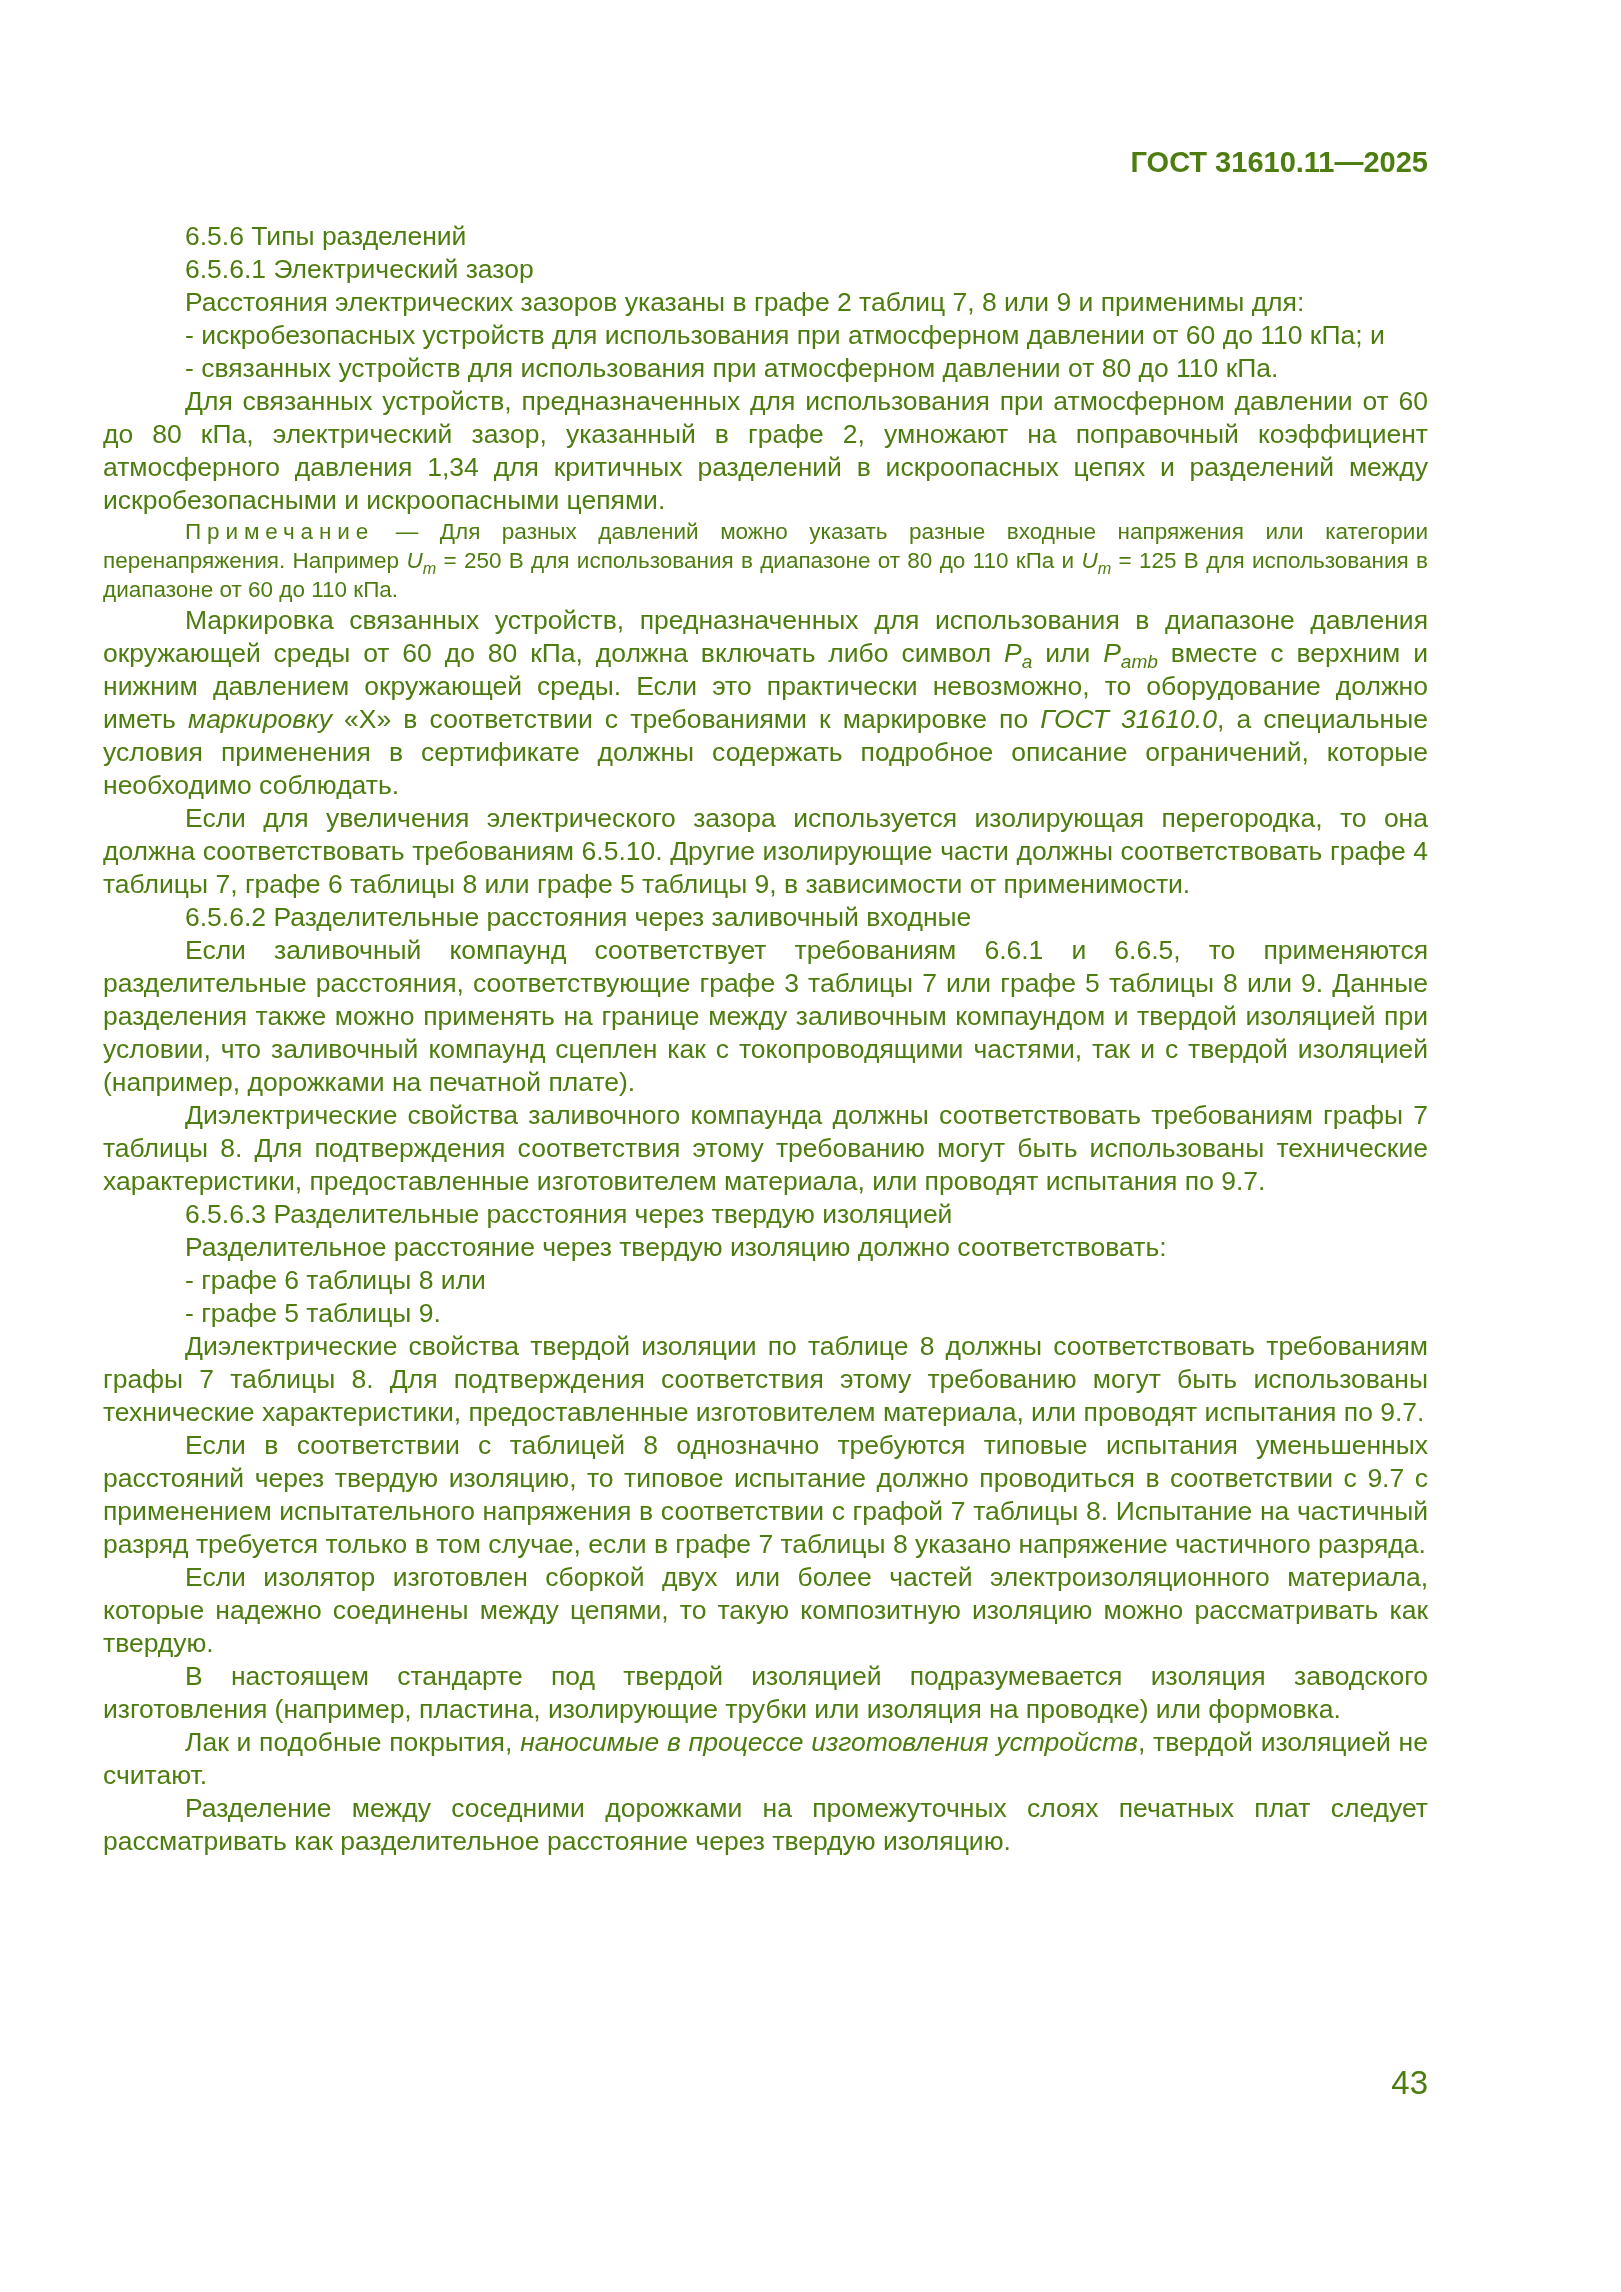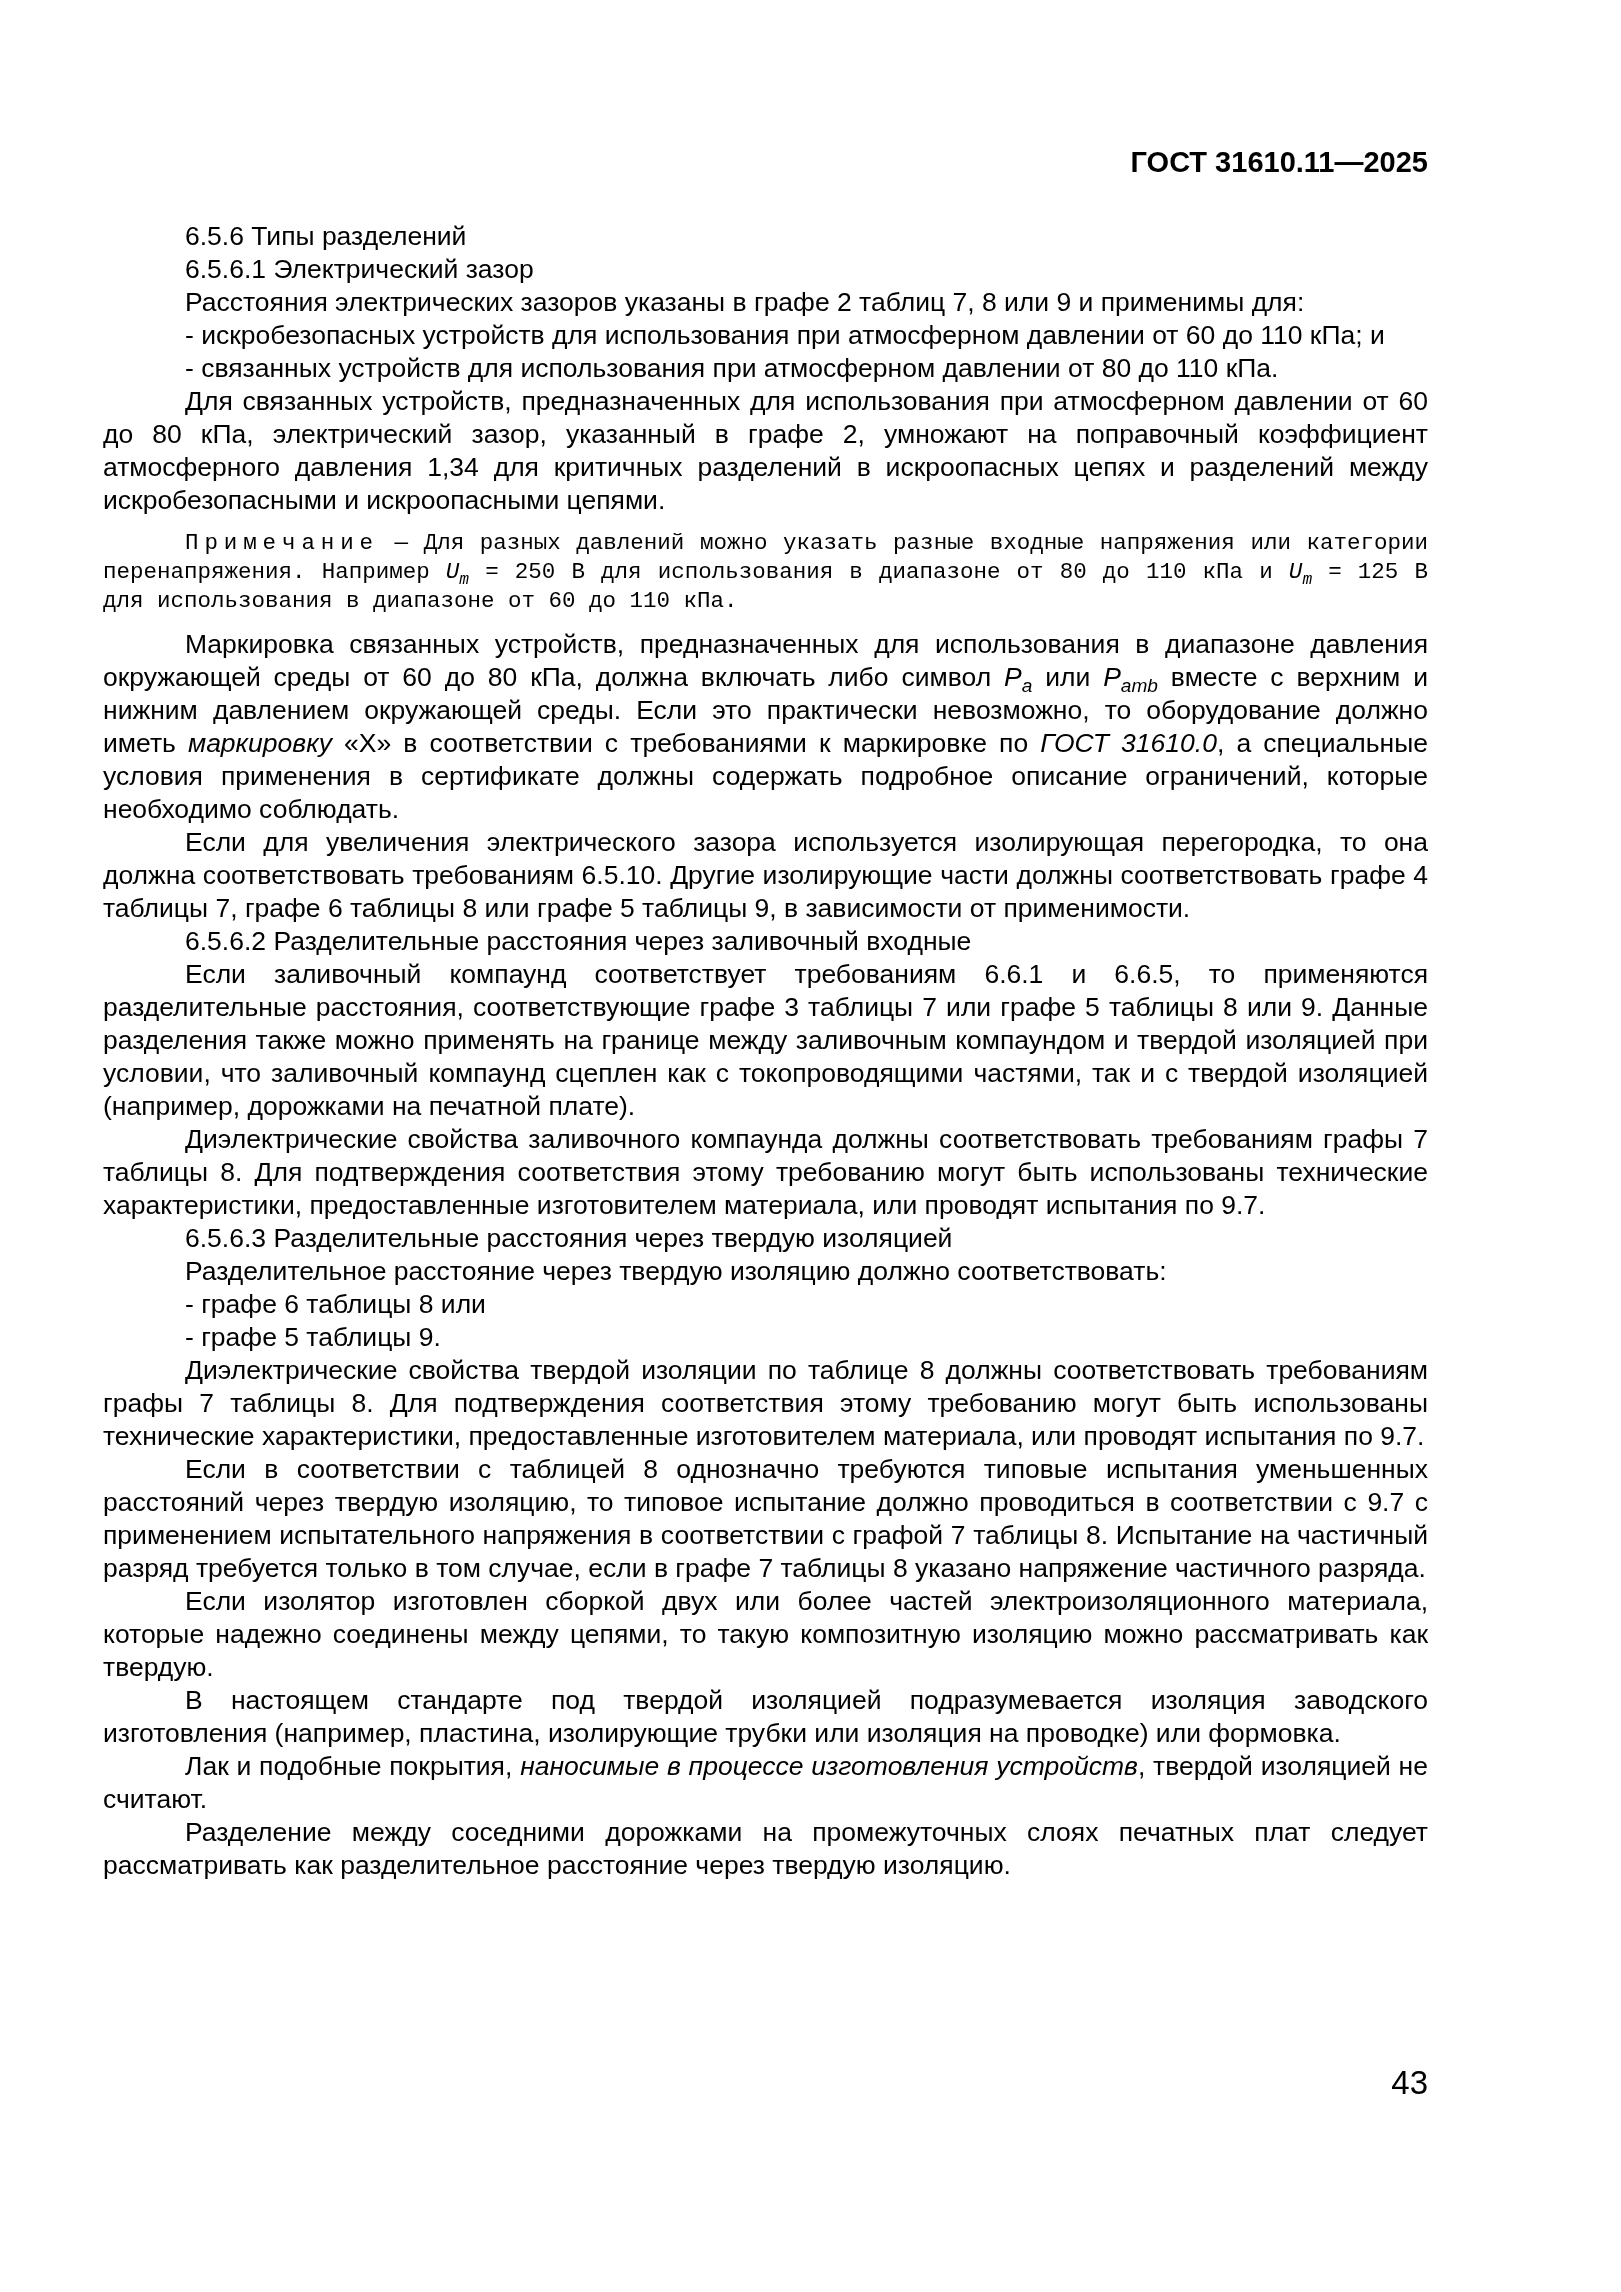--- a/index.html
+++ b/index.html
@@ -6,21 +6,21 @@
     margin: 0;
     padding: 0;
     background: #ffffff;
   }
   .page {
     position: relative;
     width: 1621px;
     height: 2293px;
     background: #ffffff;
     font-family: "Liberation Sans", "DejaVu Sans", sans-serif;
-    color: #000000;
+    color: #4d7c0f;
     overflow: hidden;
   }
   .doc-header {
     position: absolute;
     top: 147px;
     left: 103px;
     width: 1325px;
     text-align: right;
     font-weight: bold;
     font-size: 29px;
@@ -40,24 +40,23 @@
     text-align: justify;
     text-indent: 82px;
     hyphens: auto;
     -webkit-hyphens: auto;
   }
   .content p.heading {
     font-weight: normal;
     text-align: left;
   }
   .content p.note {
-    margin: 12px 0;
+    margin: 0 0;
     font-size: 22.5px;
     line-height: 29px;
-    font-family: Liberation Mono, monospace;
   }
   .content .note-label {
     letter-spacing: 5.9px;
   }
   .content sub {
     font-size: 0.72em;
     line-height: 0;
   }
   .page-number {
     position: absolute;

